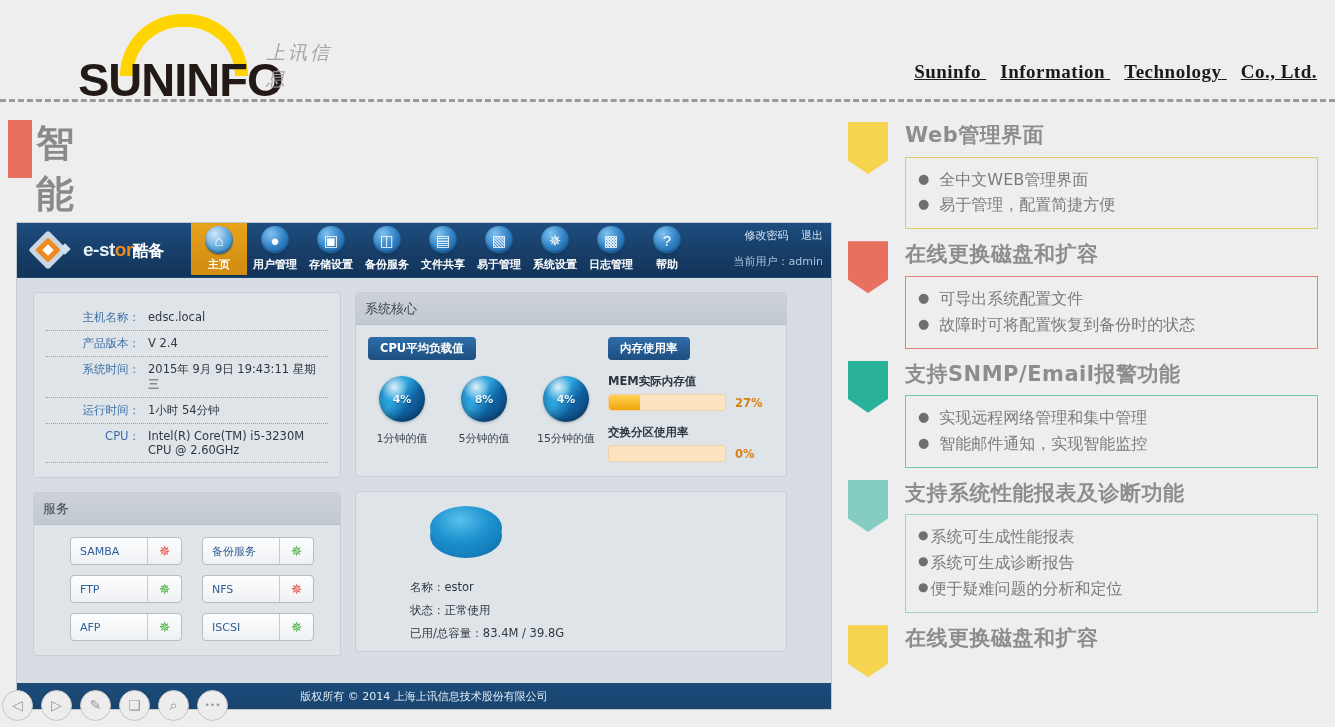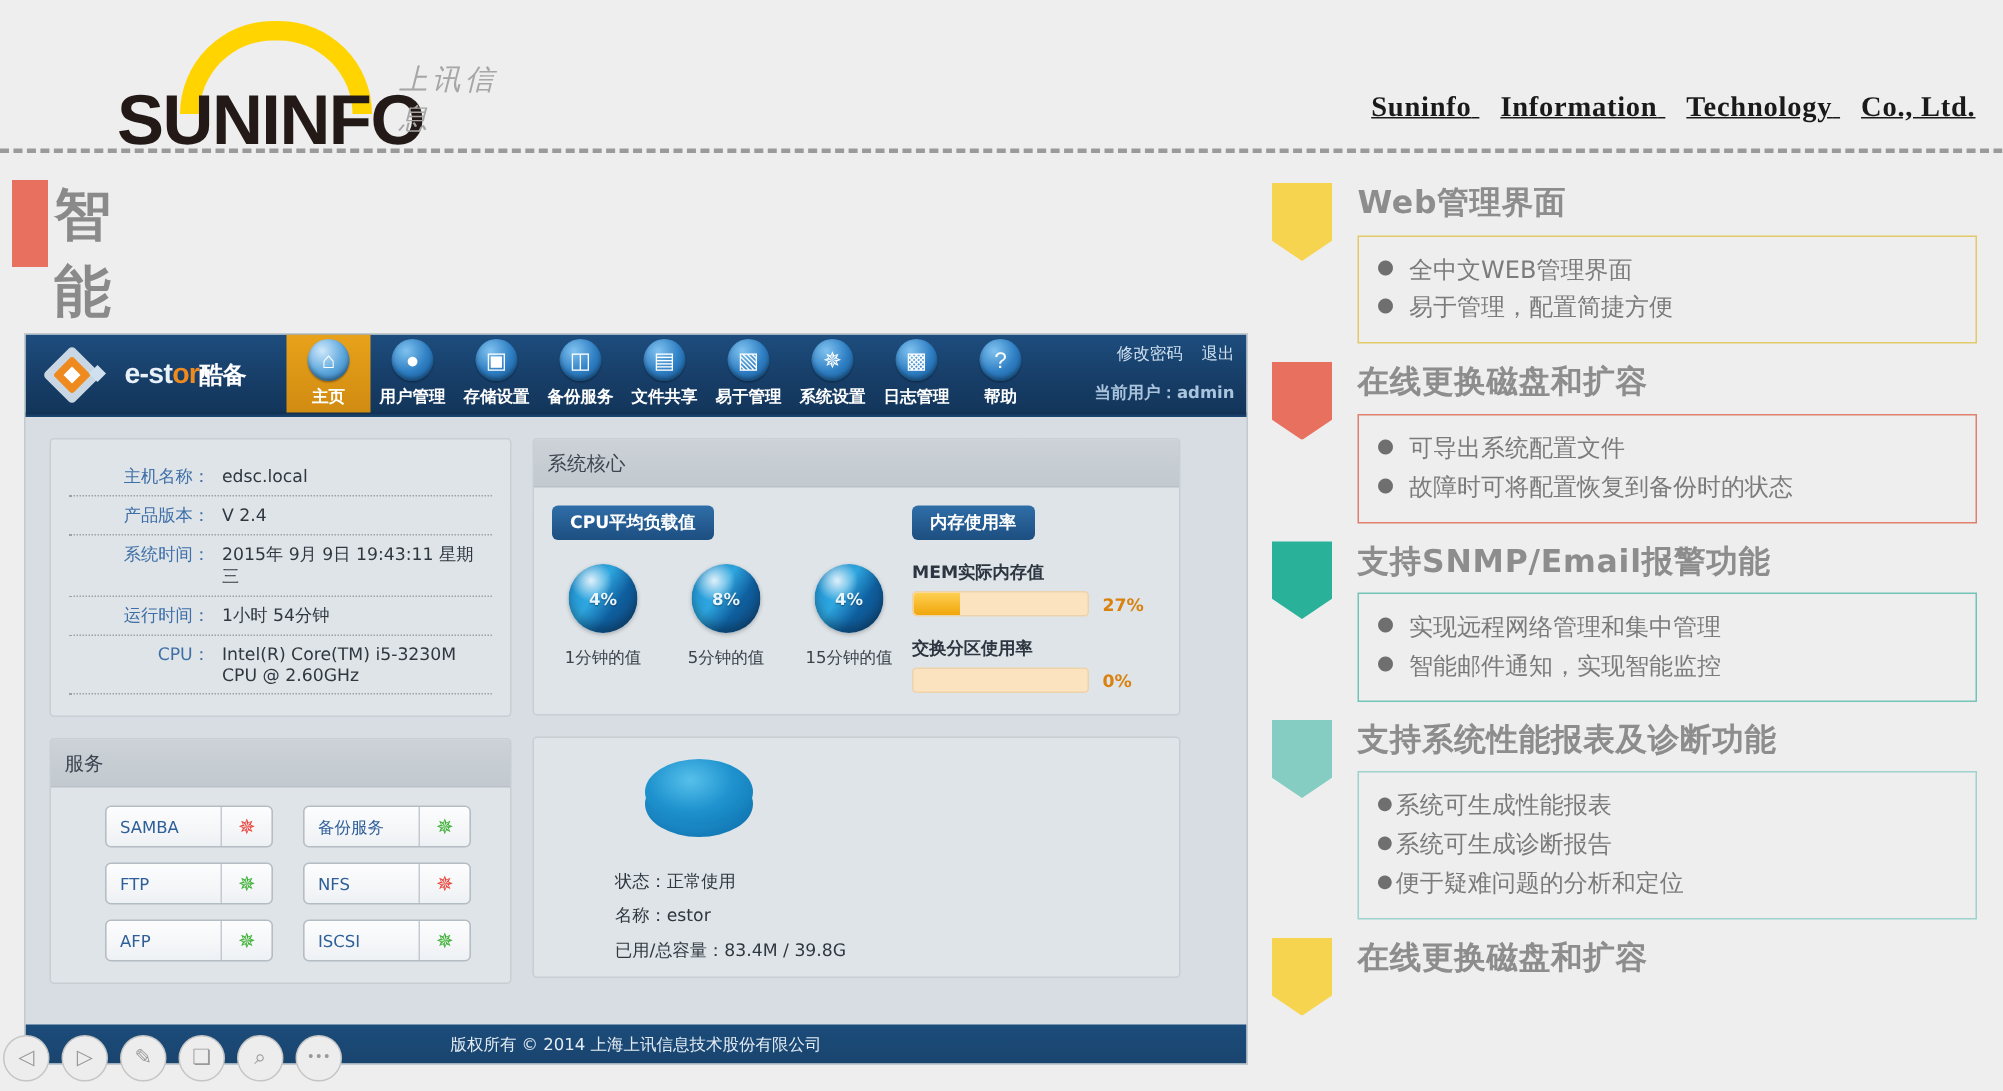--- a/index.html
+++ b/index.html
@@ -131,21 +131,21 @@
   .nav-label {
     margin-top: 3px; font-size: 11px; color: #fff; font-weight: bold;
     font-family: "DejaVu Sans", sans-serif; white-space: nowrap;
   }
   .nav-item.active .nav-label { color: #fff; }
 
   .nav-right { position: absolute; right: 8px; top: 5px; text-align: right; }
   .nav-right .links { font-size: 11px; color: #cfe0f0; font-family:"DejaVu Sans",sans-serif; }
   .nav-right .links span { margin-left: 9px; cursor: pointer; }
   .nav-right .user {
-    margin-top: 11px; font-size: 11px; color: #a9c4dc; font-family:"DejaVu Sans",sans-serif;font-weight:bold;
+    margin-top: 11px; font-size: 11px; color: #a9c4dc; font-family:"DejaVu Sans",sans-serif;
   }
 
   
   .dash { position: relative; padding: 14px 16px; display: flex; gap: 14px; }
   .col-left { width: 308px; }
   .col-right { width: 432px; }
 
   .panel {
     background: #dfe4e8; border: 1px solid #c8ced4;
     border-radius: 3px; margin-bottom: 14px;
@@ -518,22 +518,22 @@
         </div>
       </div>
 
       <div class="panel">
         <div class="vol-body">
           <div class="vol-disk">
             <div class="plate"></div>
               <div class="plate-top"></div>
           </div>
           <div class="vol-lines">
+            <div class="vol-line">名称：estor</div>
             <div class="vol-line">状态：正常使用</div>
-            <div class="vol-line">名称：estor</div>
             <div class="vol-line">已用/总容量：83.4M / 39.8G</div>
           </div>
         </div>
       </div>
     </div>
   </div>
 
   <div class="app-footer">版权所有 © 2014 上海上讯信息技术股份有限公司</div>
 </div>
 

